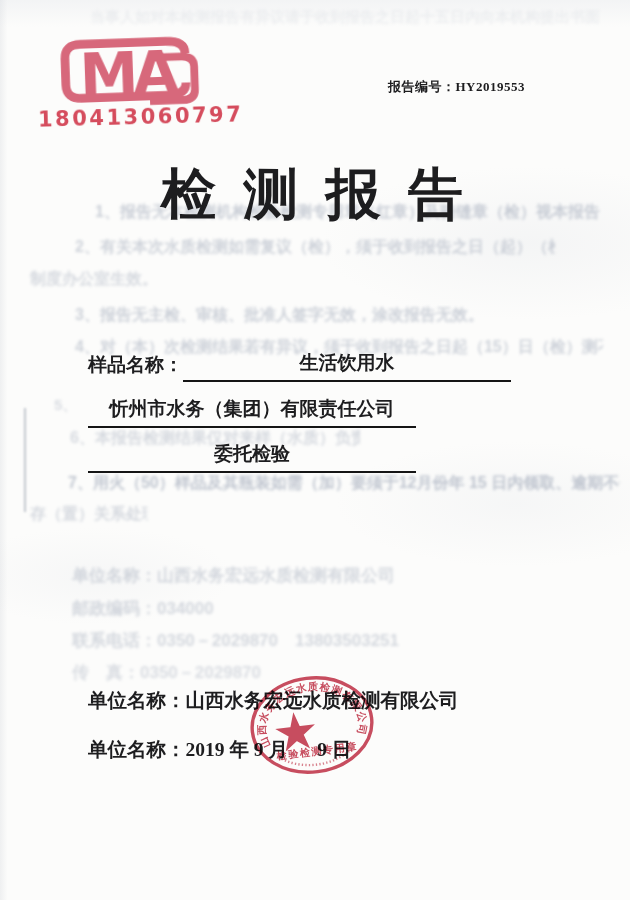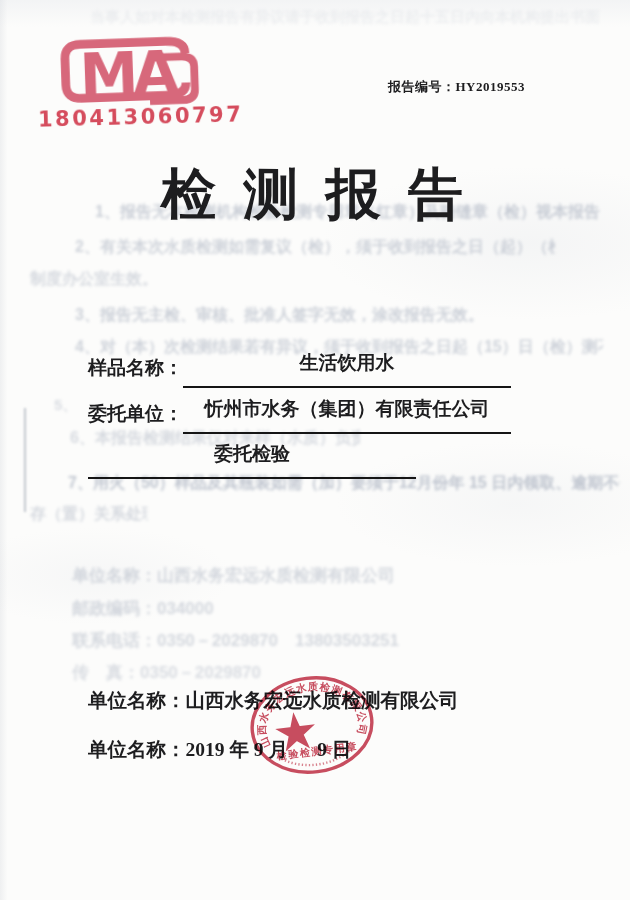--- a/index.html
+++ b/index.html
@@ -81,21 +81,21 @@
   .row .flabel{
     font-family:"Liberation Sans","DejaVu Sans",sans-serif;
     font-size:19px;font-weight:bold;
     padding-bottom:3px;white-space:pre;
   }
   .row .fline{
     width:328px;
     border-bottom:2px solid #151515;
     text-align:center;
     font-size:19px;font-weight:bold;
-    padding-bottom:10px;
+    padding-bottom:4px;
     white-space:pre;
   }
   .r1{top:350px;} .r2{top:396px;} .r3{top:441px;}
   .org-row,.date-row{
     position:absolute;left:88px;
     font-size:19.5px;font-weight:bold;white-space:pre;
   }
   .org-row{top:687px;}
   .date-row{top:736px;}
   
@@ -143,21 +143,20 @@
 
   <div class="report-no"><span>报告编号：</span><span>HY2019553</span></div>
 
   <h1 class="title">检 测 报 告</h1>
 
   <div class="row r1">
     <span class="flabel">样品名称：</span>
     <span class="fline">生活饮用水</span>
   </div>
   <div class="row r2">
-    <span class="flabel">委托单位：</span>
     <span class="fline">忻州市水务（集团）有限责任公司</span>
   </div>
   <div class="row r3">
     <span class="fline">委托检验</span>
   </div>
 
   <div class="org-row"><span>单位名称：</span><span>山西水务宏远水质检测有限公司</span></div>
   <div class="date-row"><span>单位名称：</span><span>2019 年 9 月 　 9 日</span></div>
 
   <svg class="seal" viewBox="0 0 160 160" aria-hidden="true">

